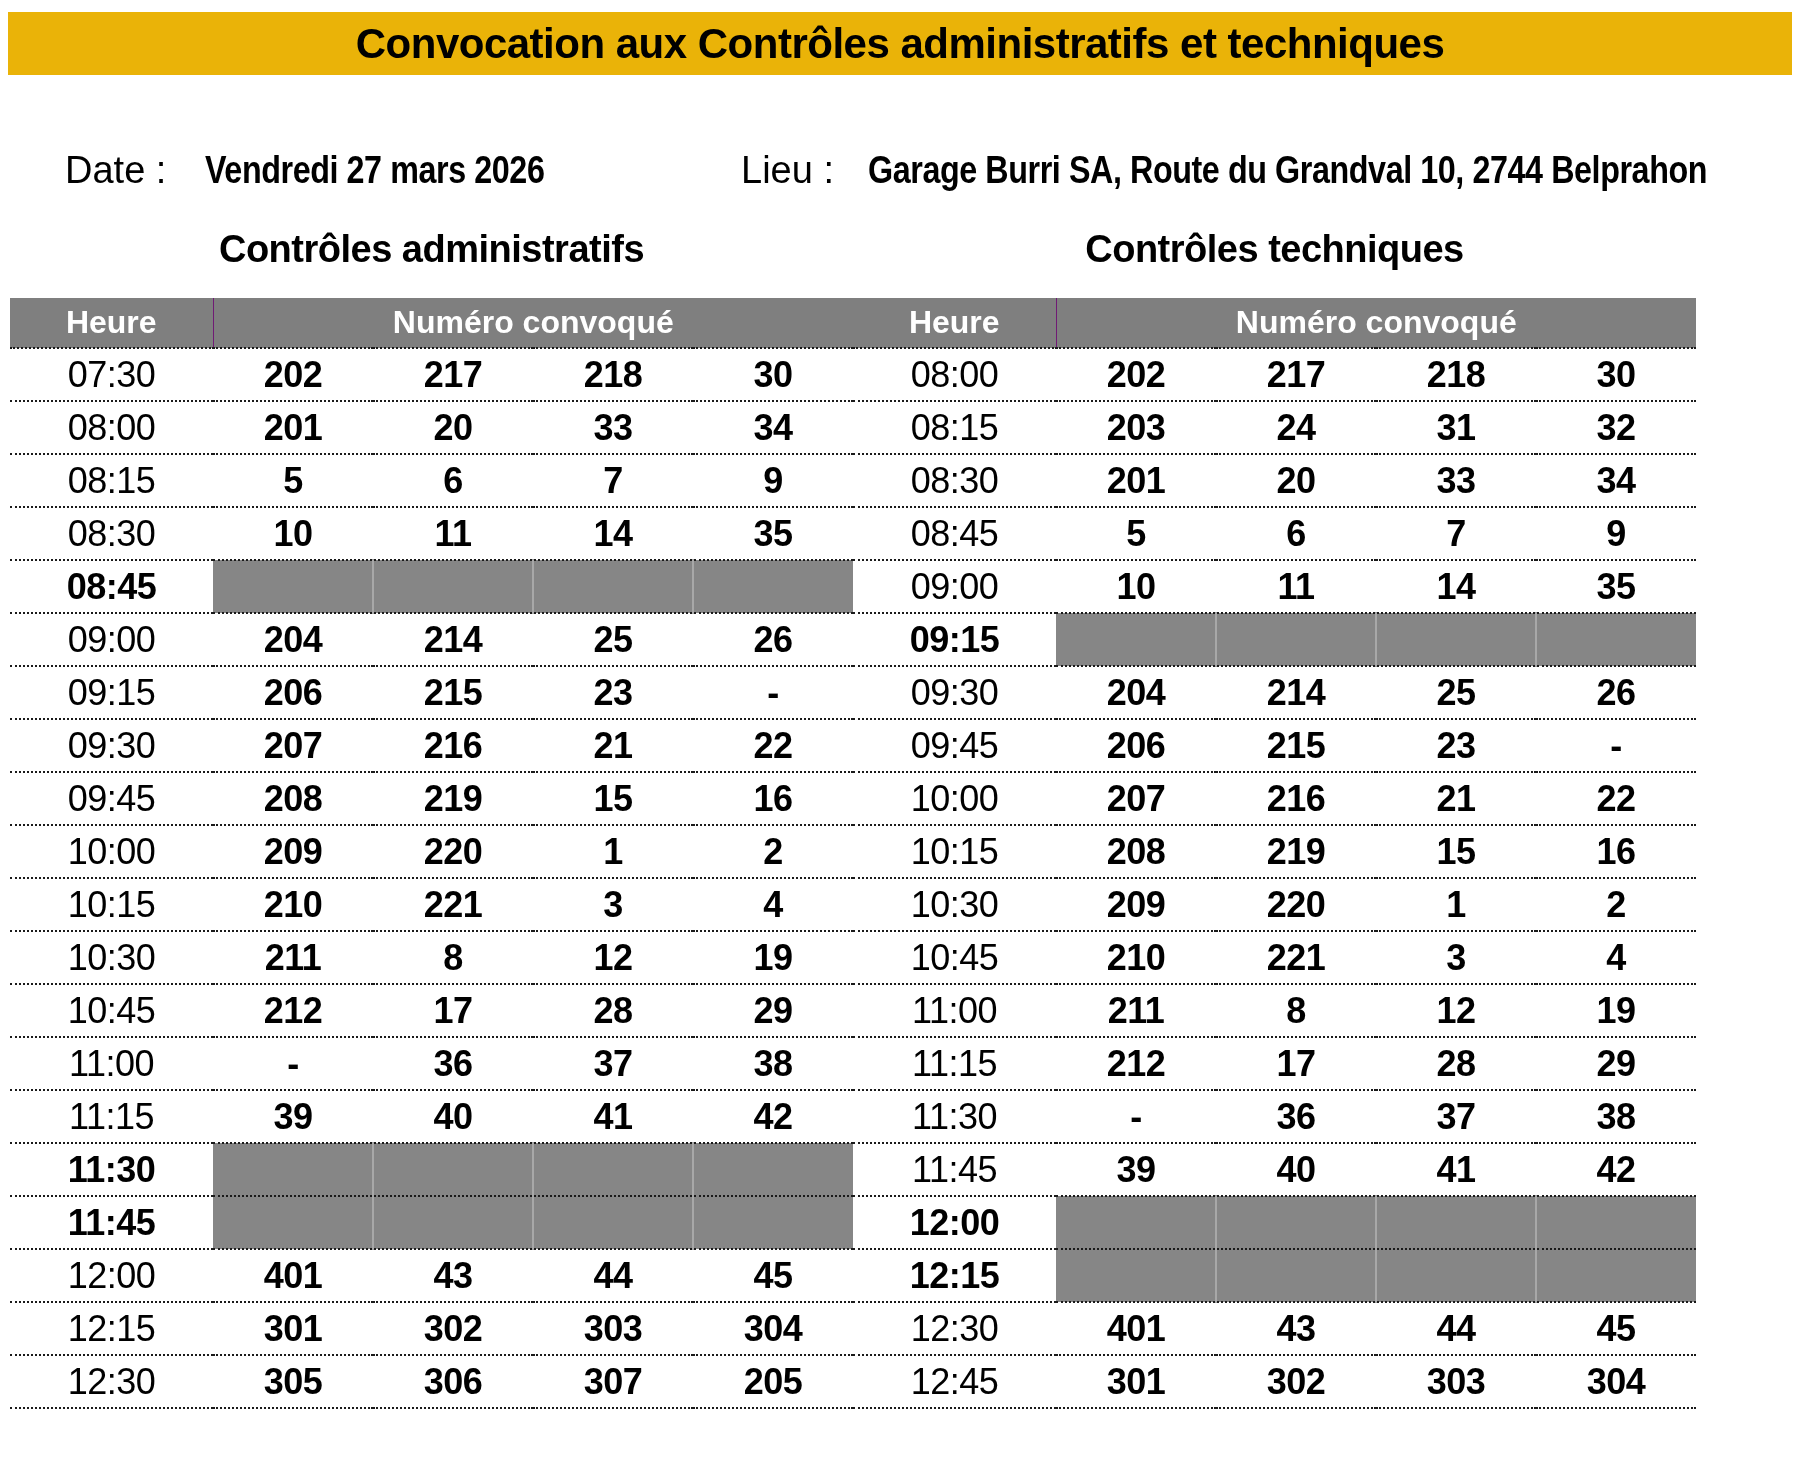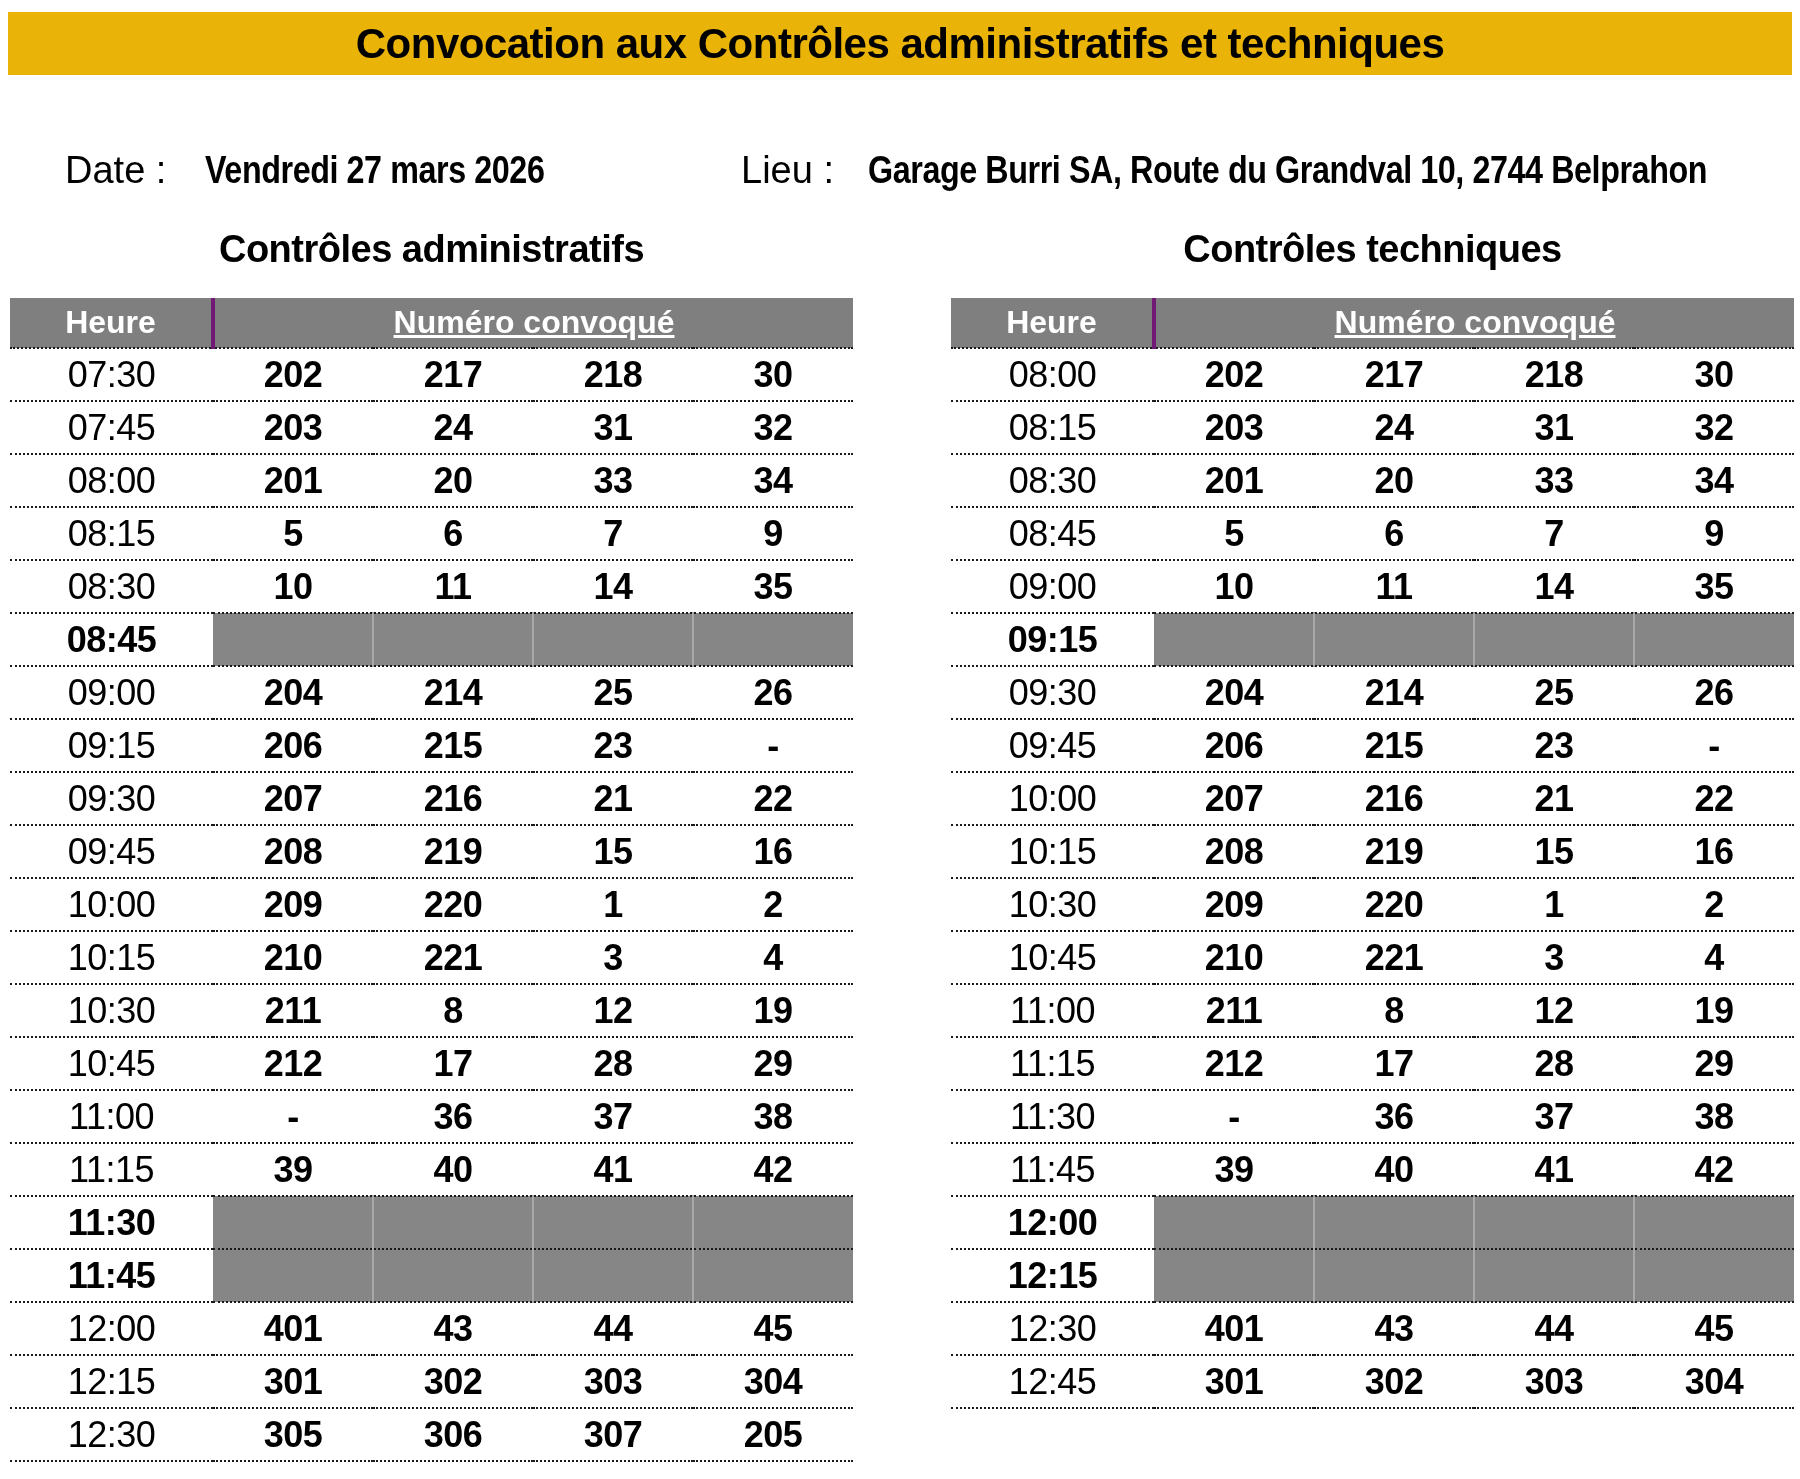--- a/index.html
+++ b/index.html
@@ -41,21 +41,20 @@
     line-height:50px;
     font-weight:700;
     letter-spacing:-0.5px;
     transform:scaleX(0.85);
     transform-origin:left center;
   }
   .tables{
     display:flex;
     margin-top:30px;
     padding-left:10px;
-    gap:98px;
   }
   .twrap{width:843px;}
   .caption{
     text-align:center;
     font-size:38px;
     font-weight:700;
     line-height:48px;
     margin-bottom:25px;
     letter-spacing:-0.5px;
   }
@@ -70,21 +69,21 @@
   tbody tr{height:53px;}
   tr{border-bottom:2px dotted #1a1a1a;}
   th{
     background:#7f7f7f;
     color:#ffffff;
     font-size:32px;
     font-weight:700;
     text-align:center;
     padding:0;
   }
-  th.h-num{border-left:4px solid #701a75;text-decoration:underline;}
+  th.h-num{border-left:1px solid #701a75;}
   td{
     text-align:center;
     vertical-align:middle;
     padding:0;
     letter-spacing:-0.5px;
   }
   td.time{font-size:36px;font-weight:400;}
   td.num{font-size:36px;font-weight:700;}
   tr.blocked td.time{font-weight:700;}
   tr.blocked td.num{background:#868686;}
@@ -126,27 +125,20 @@
         </thead>
         <tbody>
             <tr>
               <td class="time">07:30</td>
               <td class="num">202</td>
               <td class="num">217</td>
               <td class="num">218</td>
               <td class="num">30</td>
             </tr>
             <tr>
-              <td class="time">07:45</td>
-              <td class="num">203</td>
-              <td class="num">24</td>
-              <td class="num">31</td>
-              <td class="num">32</td>
-            </tr>
-            <tr>
               <td class="time">08:00</td>
               <td class="num">201</td>
               <td class="num">20</td>
               <td class="num">33</td>
               <td class="num">34</td>
             </tr>
             <tr>
               <td class="time">08:15</td>
               <td class="num">5</td>
               <td class="num">6</td>

